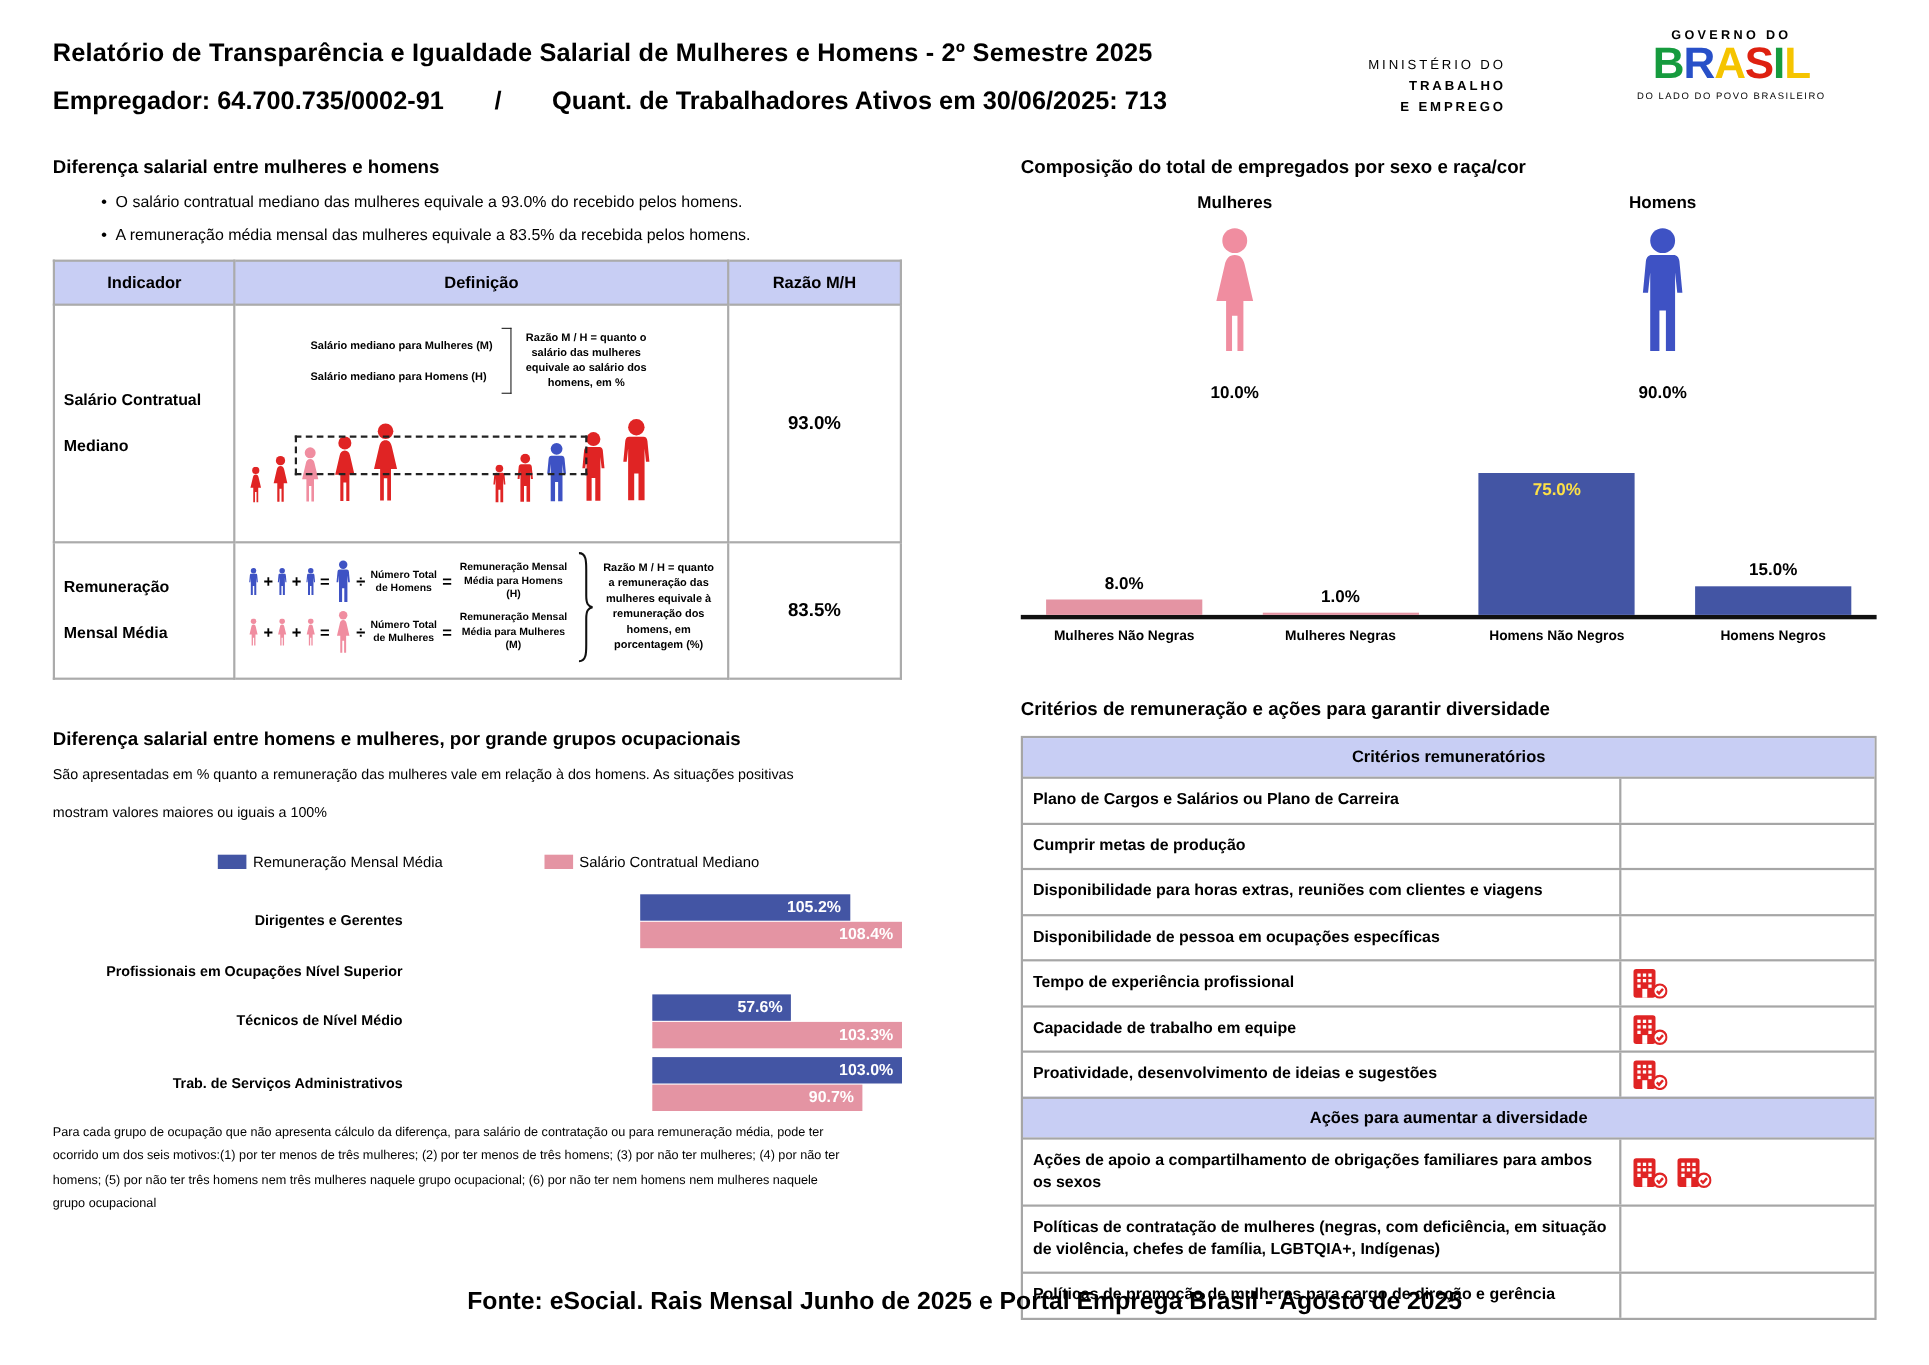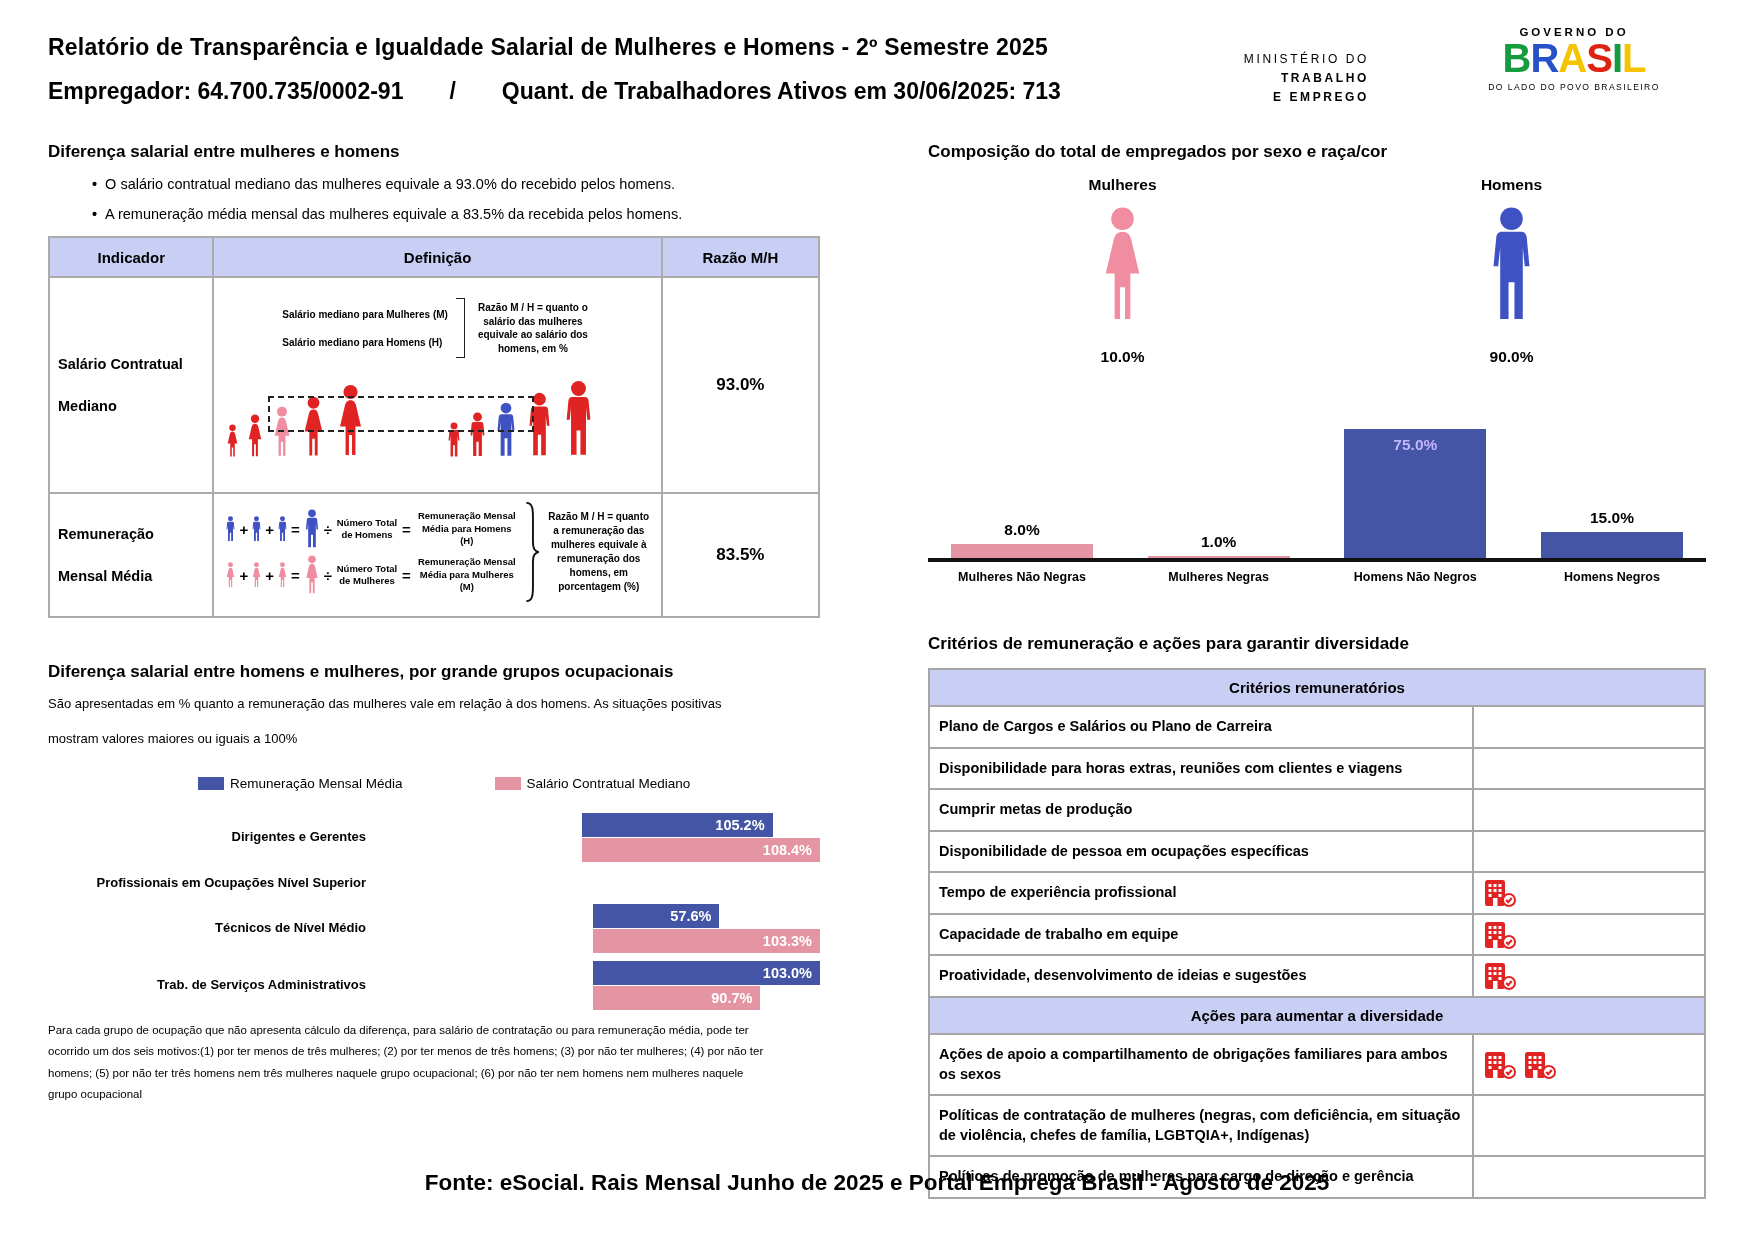--- a/index.html
+++ b/index.html
@@ -74,21 +74,21 @@
   
   .comp-people{display:flex;justify-content:space-around;margin-top:8px;}
   .person{text-align:center;width:220px;}
   .plabel{font-weight:bold;font-size:15.5px;margin-bottom:12px;}
   .ppct{font-weight:bold;font-size:15.5px;margin-top:20px;}
   .comp-chart{margin-top:20px;}
   .comp-bars{display:flex;justify-content:space-between;align-items:flex-end;height:172px;padding:0 8px;}
   .comp-slot{width:172px;display:flex;flex-direction:column;align-items:center;justify-content:flex-end;}
   .comp-val{font-weight:bold;font-size:15.5px;margin-bottom:5px;}
   .comp-bar{width:142px;position:relative;}
-  .comp-val.inside{position:absolute;top:7px;left:0;right:0;text-align:center;color:#c4b5fd;margin:0;}
+  .comp-val.inside{position:absolute;top:7px;left:0;right:0;text-align:center;color:#fde047;margin:0;}
   .comp-base{height:4px;background:#111;}
   .comp-cats{display:flex;justify-content:space-between;padding:0 8px;margin-top:8px;}
   .comp-cats span{width:172px;text-align:center;font-weight:bold;font-size:12.5px;}
   
   .sec-d{margin-top:50px;}
   .crit-table{border:2.5px solid #a6a6a6;margin-top:12px;}
   .crit-hrow{background:var(--hdr);text-align:center;font-weight:bold;font-size:15px;padding:9px 0;}
   .crit-row{display:grid;grid-template-columns:1fr 230px;border-top:2.5px solid #a6a6a6;}
   .crit-row:first-child{border-top:none;}
   .crit-hrow + .crit-row{border-top:2.5px solid #a6a6a6;}
@@ -302,21 +302,21 @@
               <span class="occ-val">103.3%</span>
             </div>
         </div>
       </div>
       <div class="occ-row">
         <div class="occ-cat">Trab. de Serviços Administrativos</div>
         <div class="occ-bars">
           <div class="occ-bar s0" style="width: 226.6px;">
               <span class="occ-val">103.0%</span>
             </div>
-          <div class="occ-bar s1" style="width: 167px;">
+          <div class="occ-bar s1" style="width: 191px;">
               <span class="occ-val">90.7%</span>
             </div>
         </div>
       </div>
     </div>
 
     <div class="occ-note">Para cada grupo de ocupação que não apresenta cálculo da diferença, para salário de contratação ou para remuneração média, pode ter ocorrido um dos seis motivos:(1) por ter menos de três mulheres; (2) por ter menos de três homens; (3) por não ter mulheres; (4) por não ter homens; (5) por não ter três homens nem três mulheres naquele grupo ocupacional; (6) por não ter nem homens nem mulheres naquele grupo ocupacional</div>
   </div>
 </div>
 
@@ -372,25 +372,25 @@
 
   <div class="sec-d">
     <h2 class="sec-title">Critérios de remuneração e ações para garantir diversidade</h2>
     <div class="crit-table">
       <div class="crit-hrow">Critérios remuneratórios</div>
       <div class="crit-row">
         <div class="crit-label">Plano de Cargos e Salários ou Plano de Carreira</div>
         <div class="crit-icons"></div>
       </div>
       <div class="crit-row">
+        <div class="crit-label">Cumprir metas de produção</div>
+        <div class="crit-icons"></div>
+      </div>
+      <div class="crit-row">
         <div class="crit-label">Disponibilidade para horas extras, reuniões com clientes e viagens</div>
-        <div class="crit-icons"></div>
-      </div>
-      <div class="crit-row">
-        <div class="crit-label">Cumprir metas de produção</div>
         <div class="crit-icons"></div>
       </div>
       <div class="crit-row">
         <div class="crit-label">Disponibilidade de pessoa em ocupações específicas</div>
         <div class="crit-icons"></div>
       </div>
       <div class="crit-row">
         <div class="crit-label">Tempo de experiência profissional</div>
         <div class="crit-icons">
   <span class="bld" style="display:inline-block;line-height:0;">

